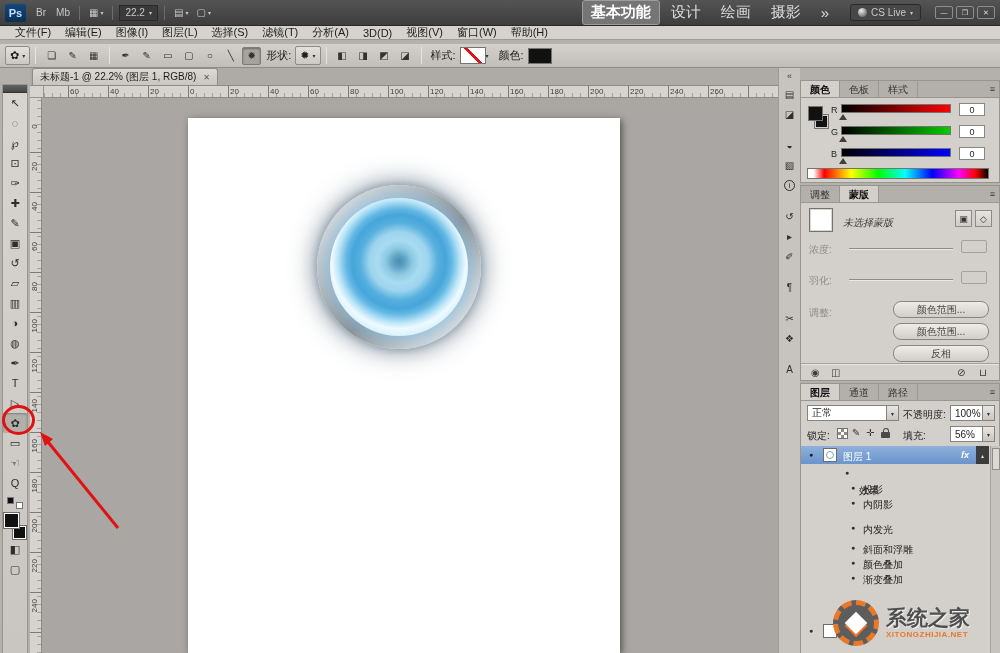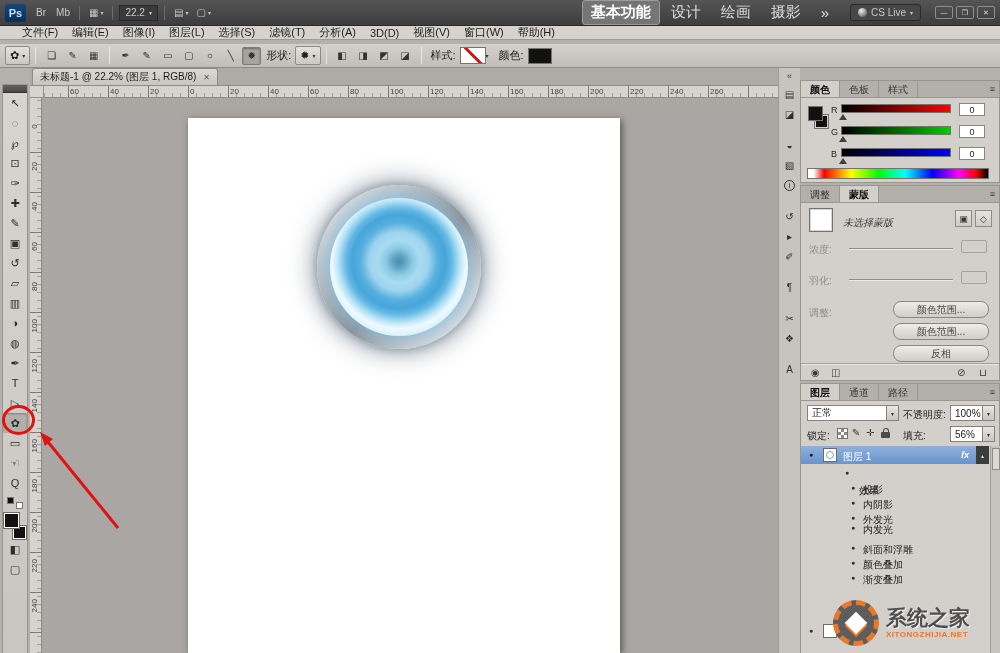--- a/index.html
+++ b/index.html
@@ -13,21 +13,21 @@
 .car{font-size:6px;color:#c5c5c5}
 .zoombox{height:16px;background:#3a3a3a;border:1px solid #292929;display:flex;align-items:center;padding:0 5px;gap:4px}
 .ws{padding:3px 9px;color:#ddd;font-size:15px}
 .ws.active{background:#757575;border:1px solid #9b9b9b;border-radius:3px;color:#fff;padding:2px 8px;font-weight:bold}
 .cslive{display:flex;align-items:center;gap:4px;border:1px solid #2a2a2a;background:#474747;border-radius:3px;padding:2px 7px;margin-left:10px}
 .sphere{width:9px;height:9px;border-radius:50%;background:radial-gradient(circle at 35% 30%,#eee,#8a8a8a 60%,#4e4e4e)}
 .wbtns{display:flex;gap:3px;margin-left:12px}
 .wbtn{width:18px;height:13px;border:1px solid #8d8d8d;border-radius:2px;display:flex;align-items:center;justify-content:center;font-size:7px;color:#ddd}
 .spacer{flex:1}
 
-#menubar{position:absolute;left:0;top:26px;width:1000px;height:14px;background:#d6d2cd;border-bottom:1px solid #9d9a96;display:flex;align-items:center;font-size:11px;padding-left:15px;z-index:4}
+#menubar{position:absolute;left:0;top:26px;width:1000px;height:14px;background:#d6d2cd;border-bottom:1px solid #9d9a96;display:flex;align-items:center;font-size:11px;padding-left:8px;z-index:4}
 .menu-item{padding:1px 7px;white-space:nowrap}
 
 #optionsbar{position:absolute;left:0;top:44px;width:1000px;height:24px;background:linear-gradient(#d4d1cc,#c1beb9);border-bottom:1px solid #8f8c88;display:flex;align-items:center;font-size:11px;padding:0 5px;z-index:4}
 .obtn{width:19px;height:18px;display:flex;align-items:center;justify-content:center;font-size:10px;color:#333;border-radius:2px;margin:0 1px}
 .obtn.pressed{background:#a7a49f;border:1px solid #7f7c78;box-shadow:inset 0 1px 2px rgba(0,0,0,.35)}
 .osep{width:1px;height:17px;background:#9a9792;border-right:1px solid #e8e5e1;margin:0 5px}
 .olbl{margin:0 4px;white-space:nowrap}
 .toolpreset{display:flex;align-items:center;gap:3px;border:1px solid #8f8c88;background:linear-gradient(#e3e0dc,#cbc8c4);height:19px;padding:0 4px;border-radius:2px}
 .swbox{width:26px;height:17px;border:1px solid #76736f;background:#fff;display:flex;align-items:center;justify-content:center;font-size:11px}
 .nostyle{background:linear-gradient(45deg,#fff 44%,#e01212 44%,#e01212 56%,#fff 56%)}
@@ -466,24 +466,20 @@
     <span class="rlbl" style="left:58px;top:18px;color:#1d1d1d">效果</span>
   </div>
   <div class="lrow" style="top:97px">
     <span class="eyed" style="left:46px;top:3px">●</span>
     <span class="rlbl" style="left:62px;top:2px;color:#1d1d1d">投影</span>
   </div>
   <div class="lrow" style="top:112px">
     <span class="eyed" style="left:46px;top:3px">●</span>
     <span class="rlbl" style="left:62px;top:2px;color:#1d1d1d">内阴影</span>
   </div>
-  <div class="lrow" style="top:127px">
-    <span class="eyed" style="left:46px;top:3px">●</span>
-    <span class="rlbl" style="left:62px;top:2px;color:#1d1d1d">外发光</span>
-  </div>
   <div class="lrow" style="top:137px">
     <span class="eyed" style="left:46px;top:3px">●</span>
     <span class="rlbl" style="left:62px;top:2px;color:#1d1d1d">内发光</span>
   </div>
   <div class="lrow" style="top:157px">
     <span class="eyed" style="left:46px;top:3px">●</span>
     <span class="rlbl" style="left:62px;top:2px;color:#1d1d1d">斜面和浮雕</span>
   </div>
   <div class="lrow" style="top:172px">
     <span class="eyed" style="left:46px;top:3px">●</span>

